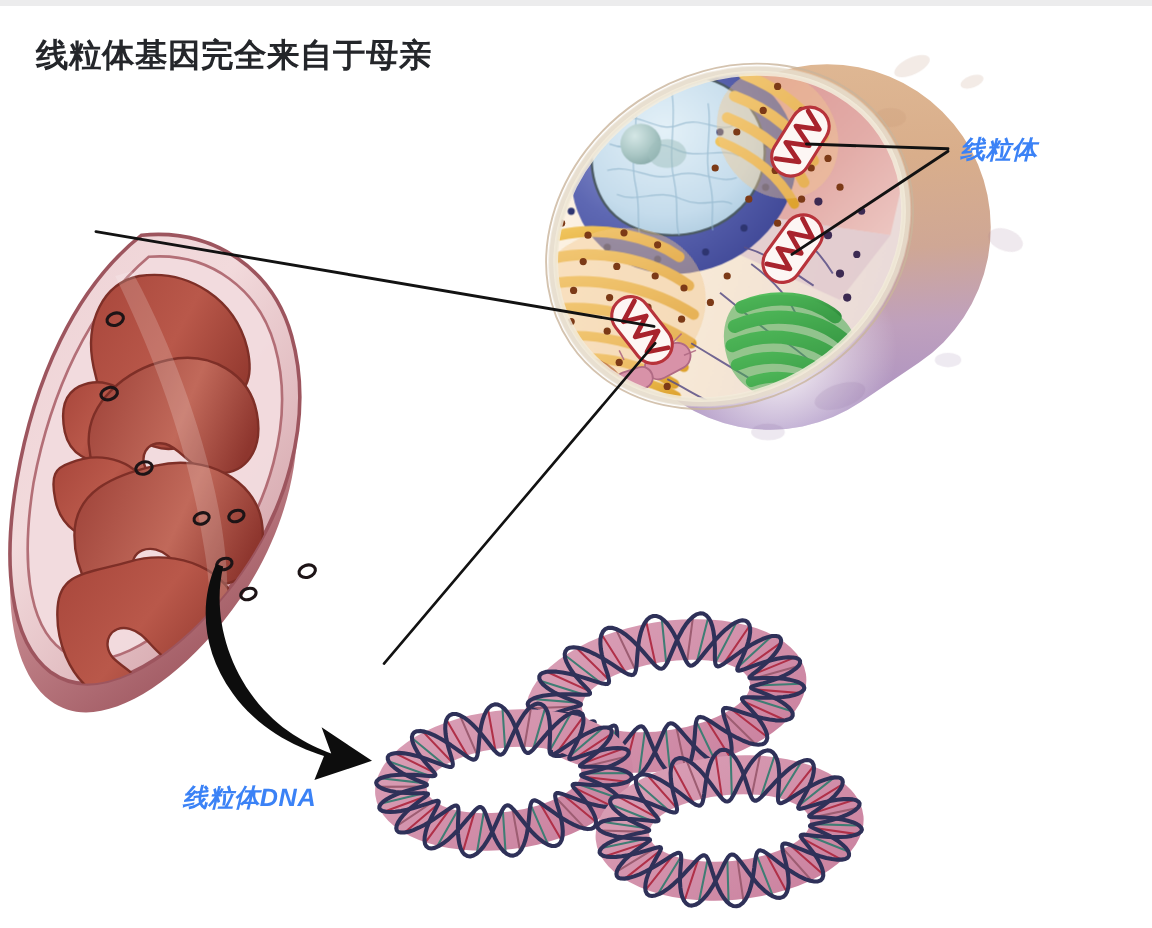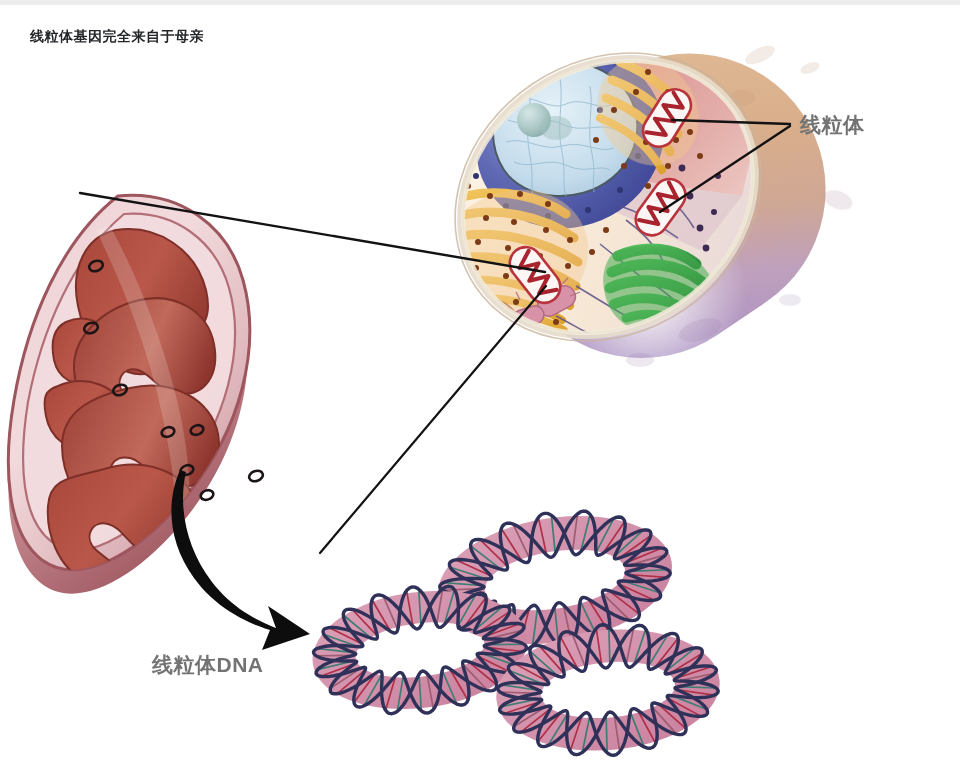--- a/index.html
+++ b/index.html
@@ -7,26 +7,26 @@
   body{
     width:960px;height:773px;
     background:#ffffff;
     font-family:"Liberation Sans","DejaVu Sans",sans-serif;
     overflow:hidden;position:relative;
   }
   #stage{position:absolute;inset:0;width:960px;height:773px;}
   .topstrip{position:absolute;left:0;top:0;width:960px;height:5px;background:#ececed;}
   .title{
     position:absolute;left:30px;top:28px;
-    font-size:14px;font-weight:bold;color:#24262a;
+    font-size:27px;font-weight:bold;color:#24262a;
     letter-spacing:.5px;white-space:nowrap;
   }
   .lbl{
-    position:absolute;font-size:21px;font-weight:bold;color:#737373;
-    letter-spacing:.5px;white-space:nowrap;
+    position:absolute;font-size:21px;font-weight:bold;color:#3b82f6;
+    letter-spacing:.5px;white-space:nowrap;font-style:italic;
   }
   #label-mito{left:800px;top:111px;}
   #label-mtdna{left:152px;top:651px;}
   svg{position:absolute;left:0;top:0;width:960px;height:773px;overflow:visible;}
 </style>
 </head>
 <body>
 
 <div id="stage">
 

